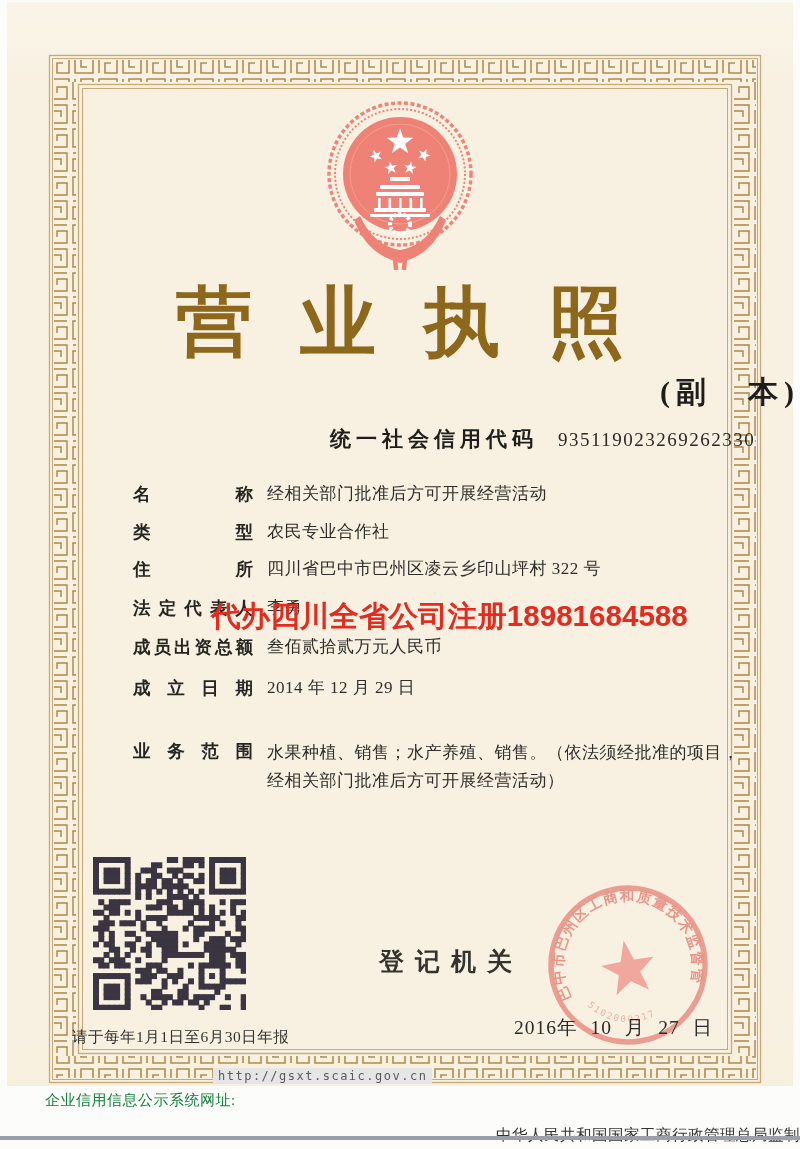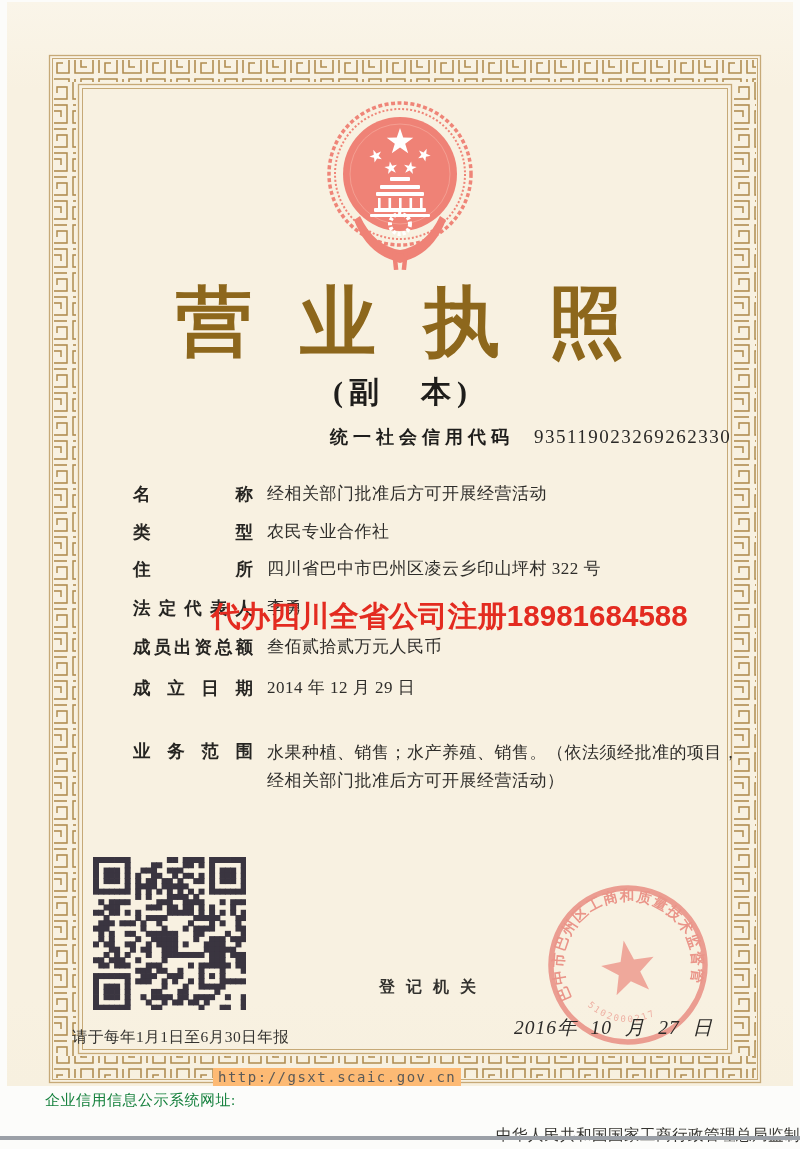--- a/index.html
+++ b/index.html
@@ -8,50 +8,50 @@
   
   .page{position:absolute;left:7px;top:2px;width:786px;height:1084px;
         background:linear-gradient(180deg,#faf5e9 0%,#f8f1e1 8%,#f8f1e1 92%,#f7f0df 100%);}
   .border-svg{position:absolute;left:48px;top:54px;}
   
   .emblem{position:absolute;left:320px;top:100px;}
   
   .title{position:absolute;left:0;top:272px;width:800px;text-align:center;
          font-size:76px;font-weight:700;color:#8d671c;letter-spacing:48px;padding-left:48px;
          box-sizing:border-box;font-family:"Liberation Serif",serif;}
-  .subtitle{position:absolute;left:0;top:372px;width:800px;text-align:center;
+  .subtitle{position:absolute;left:0;top:372px;width:800px;text-align:right;
          font-size:30px;font-weight:700;color:#1e1d1b;letter-spacing:6px;padding-left:6px;box-sizing:border-box;}
   
   .credit{position:absolute;left:330px;top:425px;white-space:nowrap;}
-  .credit .lbl{font-size:18px;font-weight:700;color:#1f1e1c;letter-spacing:5px;}
+  .credit .lbl{font-size:21px;font-weight:700;color:#1f1e1c;letter-spacing:5px;}
   .credit .val{font-size:19px;color:#2a2927;letter-spacing:1.5px;margin-left:16px;font-weight:500;}
   
   .frow{position:absolute;left:133px;white-space:nowrap;}
   .f-label{display:inline-block;width:120px;font-size:17.5px;font-weight:700;color:#262522;
            text-align:justify;text-align-last:justify;vertical-align:top;}
   .f-value{display:inline-block;margin-left:10px;font-size:17px;color:#2e2d2a;vertical-align:top;
            letter-spacing:0.5px;}
   .frow.wrap{white-space:normal;width:620px;}
   .frow.wrap .f-value{width:482px;line-height:28px;white-space:normal;}
   
   .watermark{position:absolute;left:211px;top:597px;font-family:"Liberation Sans","DejaVu Sans",sans-serif;
            font-size:29px;font-weight:700;color:#e32b20;white-space:nowrap;transform:scaleX(1.02);
            transform-origin:left;z-index:9;}
   
   .qr{position:absolute;left:93px;top:857px;width:153px;height:153px;}
   
-  .reg-label{position:absolute;left:379px;top:977px;font-size:16px;font-weight:600;color:#33322f;
+  .reg-label{position:absolute;left:379px;top:945px;font-size:25px;font-weight:600;color:#33322f;
            letter-spacing:11px;}
   .seal{position:absolute;left:543px;top:880px;z-index:5;}
   .issue-date{position:absolute;left:514px;top:1014px;font-size:19.5px;color:#2b2a28;word-spacing:7px;
-           z-index:6;letter-spacing:1px;font-style:italic;}
+           z-index:6;letter-spacing:1px;}
   .annual-note{position:absolute;left:72px;top:1027px;font-size:15.5px;color:#33322f;letter-spacing:0.5px;}
   
   .url{position:absolute;left:213px;top:1068px;font-family:"DejaVu Sans Mono","Liberation Mono",monospace;
-       font-size:14px;color:#5a5a58;letter-spacing:1.5px;background:#fdba74;padding:1px 5px;z-index:4;}
+       font-size:12px;color:#5a5a58;letter-spacing:1.5px;background:#e5e5e5;padding:1px 5px;z-index:4;}
   .foot-left{position:absolute;left:45px;top:1091px;font-size:15px;color:#15803d;letter-spacing:0.5px;}
   .foot-right{position:absolute;left:496px;top:1125px;font-size:15.5px;color:#34332f;letter-spacing:0.5px;}
   .scan-line{position:absolute;left:0;top:1136px;width:800px;height:4px;background:#9ba0a7;}
 </style>
 </head>
 <body>
 
 <div id="canvas">
 
   <div class="page"></div>

